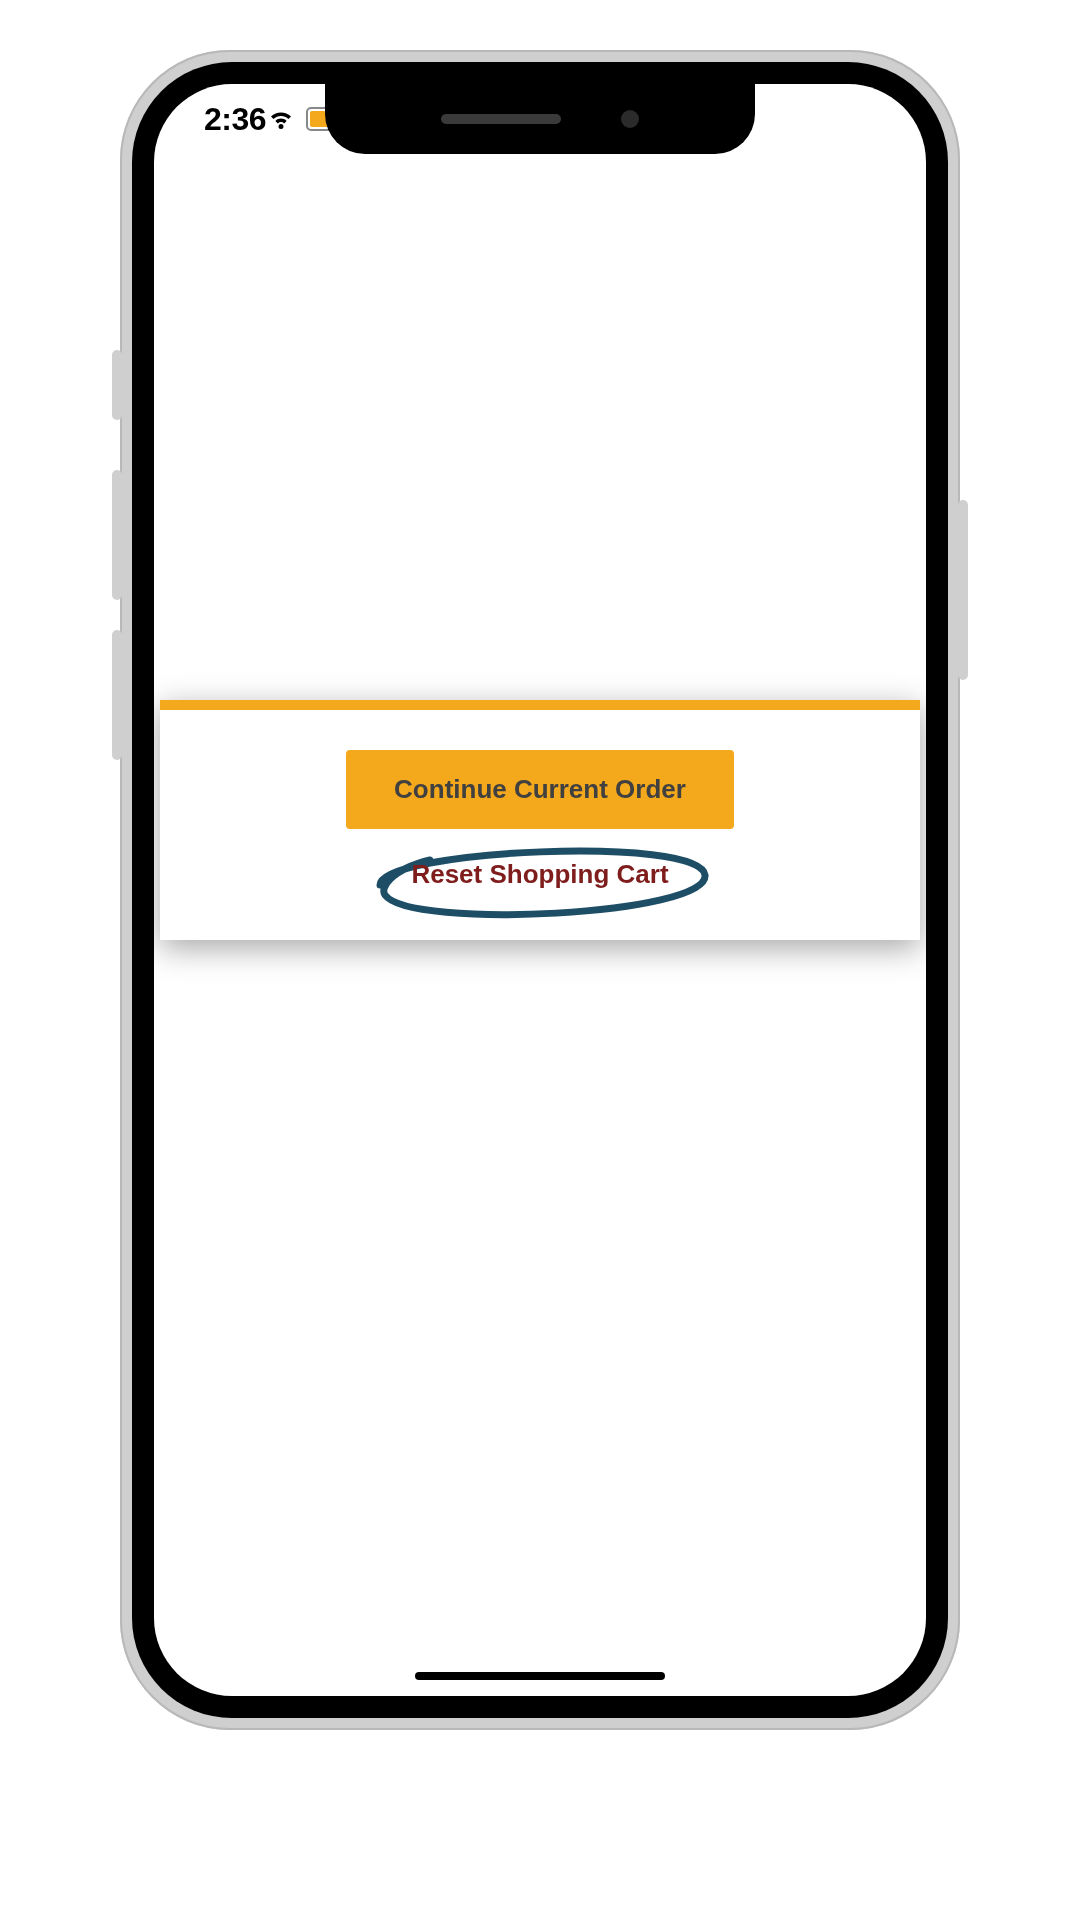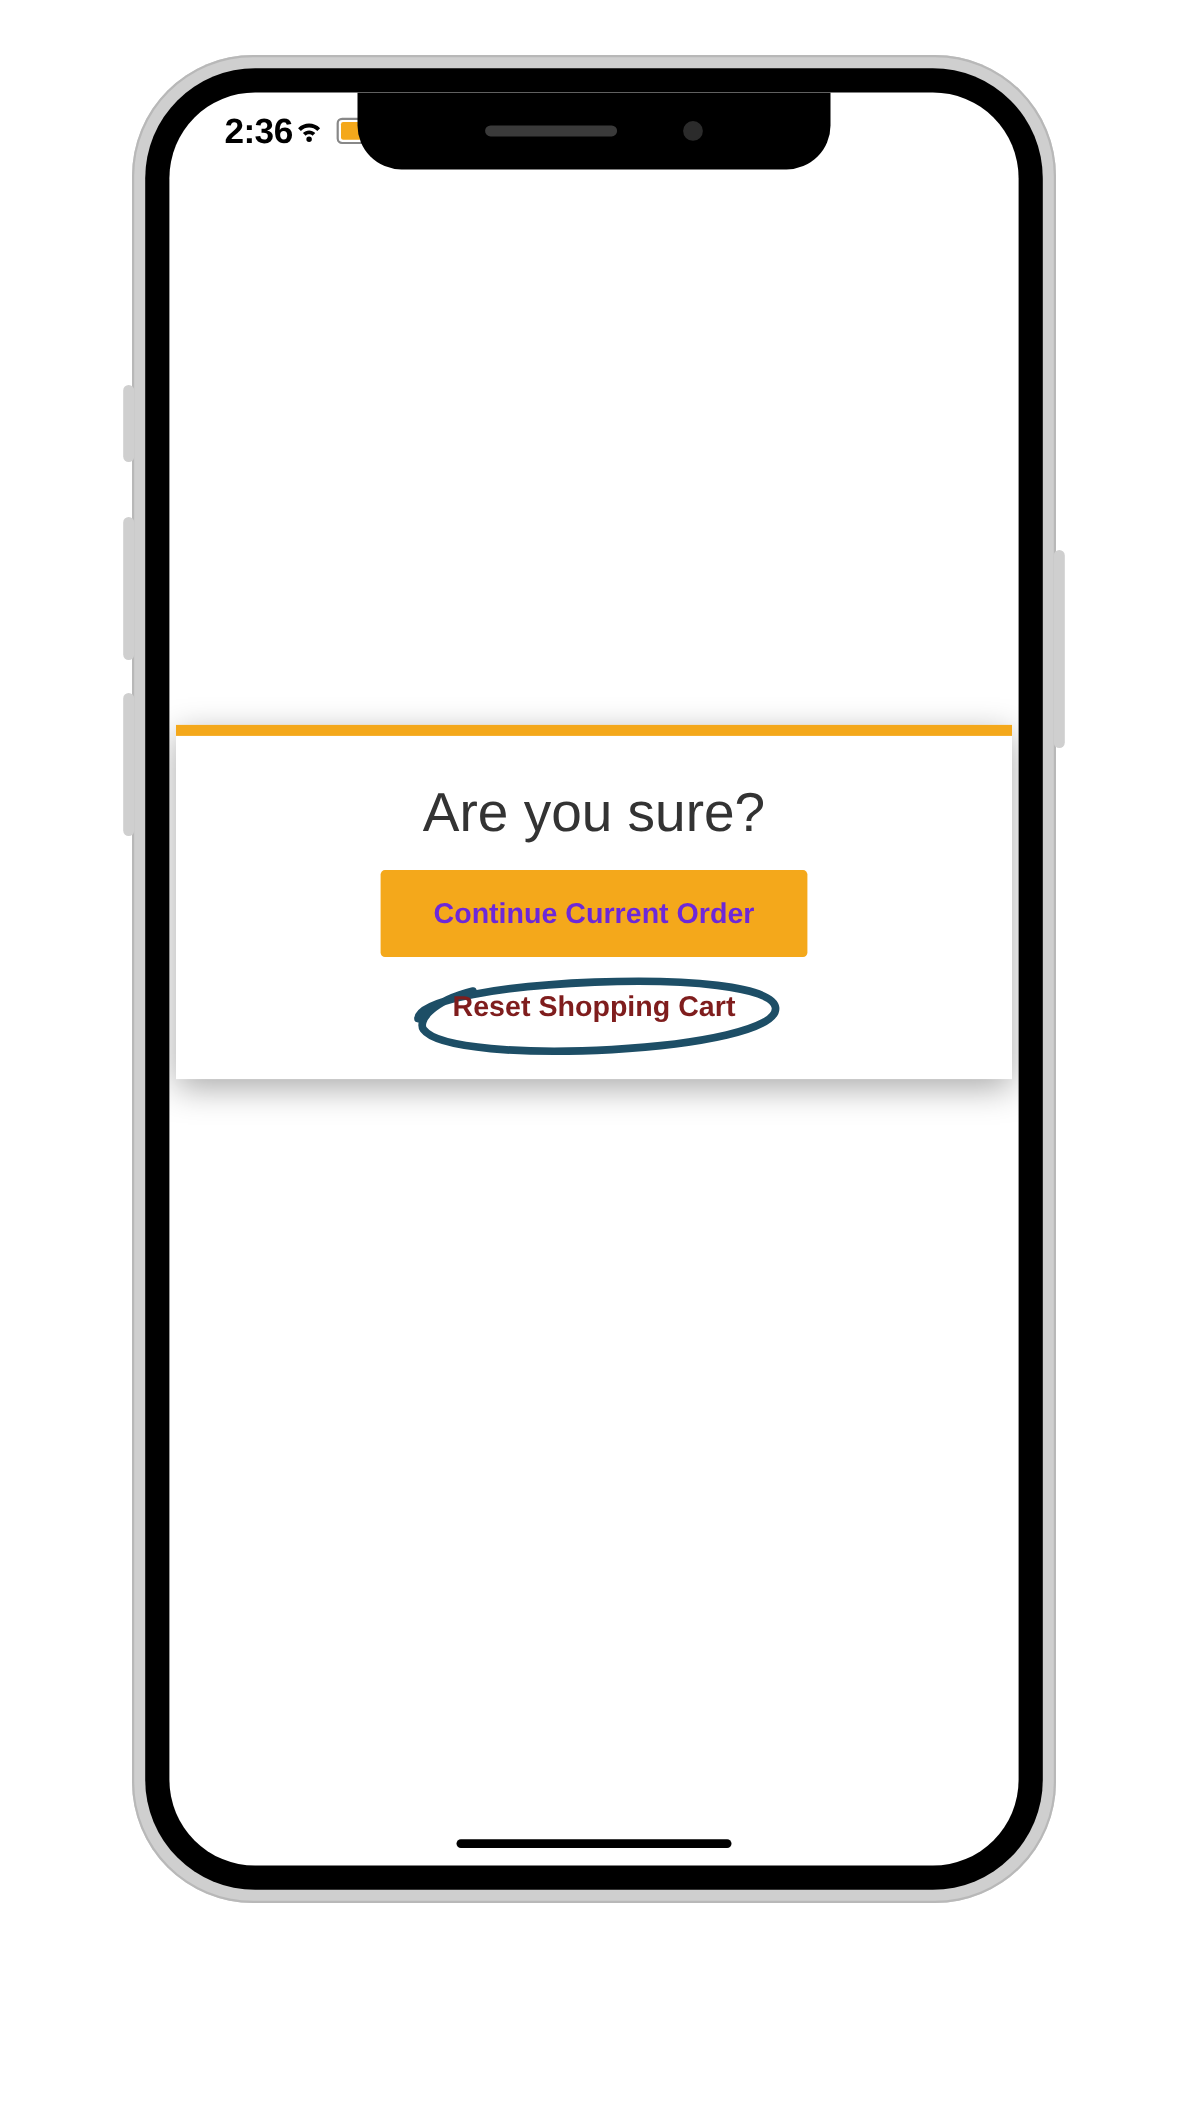--- a/index.html
+++ b/index.html
@@ -79,21 +79,21 @@
       padding: 40px 30px 50px 30px;
       text-align: center;
       transform: translateY(-70px);
       position: relative; 
     }
     .modal-title { font-size: 50px; font-weight: 300; color: #333; margin-bottom: 24px; }
     .modal-message { font-size: 24px; color: #444; line-height: 1.4; max-width: 680px; margin: 0 auto 60px auto; }
     .primary-btn {
       display: inline-block;
       background: #f4a81b;
-      color: #6d28d9;
+      color: #404040;
       font-size: 26px;
       font-weight: 700;
       padding: 24px 48px;
       border-radius: 4px;
       border: none;
       cursor: pointer;
       margin-bottom: 30px;
     }
     .secondary-link {
       display: inline-block;
@@ -143,21 +143,20 @@
               <path d="M12 20a2 2 0 1 0 0-4 2 2 0 0 0 0 4zM4 10c4.4-4.4 11.6-4.4 16 0l-2 2c-3.3-3.3-8.7-3.3-12 0l-2-2zM7.5 13.5c2.5-2.5 6.5-2.5 9 0l-2 2c-1.4-1.4-3.6-1.4-5 0l-2-2z" fill="#000"></path>
             </svg>
             <div class="battery">
               <div class="battery-level"></div>
             </div>
           </div>
         </div>
 
         <div class="content">
           <div class="modal">
-            <h1 class="modal-title">Are you sure?</h1>
             <button class="primary-btn">Continue Current Order</button>
             <br>
             <button class="secondary-link">Reset Shopping Cart</button>
 
             <svg class="annotation-ellipse" viewBox="0 0 400 100">
               <path d="M 40 55 C 40 20, 360 5, 365 45 C 370 85, 70 100, 45 65 C 40 58, 50 40, 90 30" fill="none" stroke="#1d4e66" stroke-width="7" stroke-linecap="round"></path>
             </svg>
           </div>
         </div>
 

